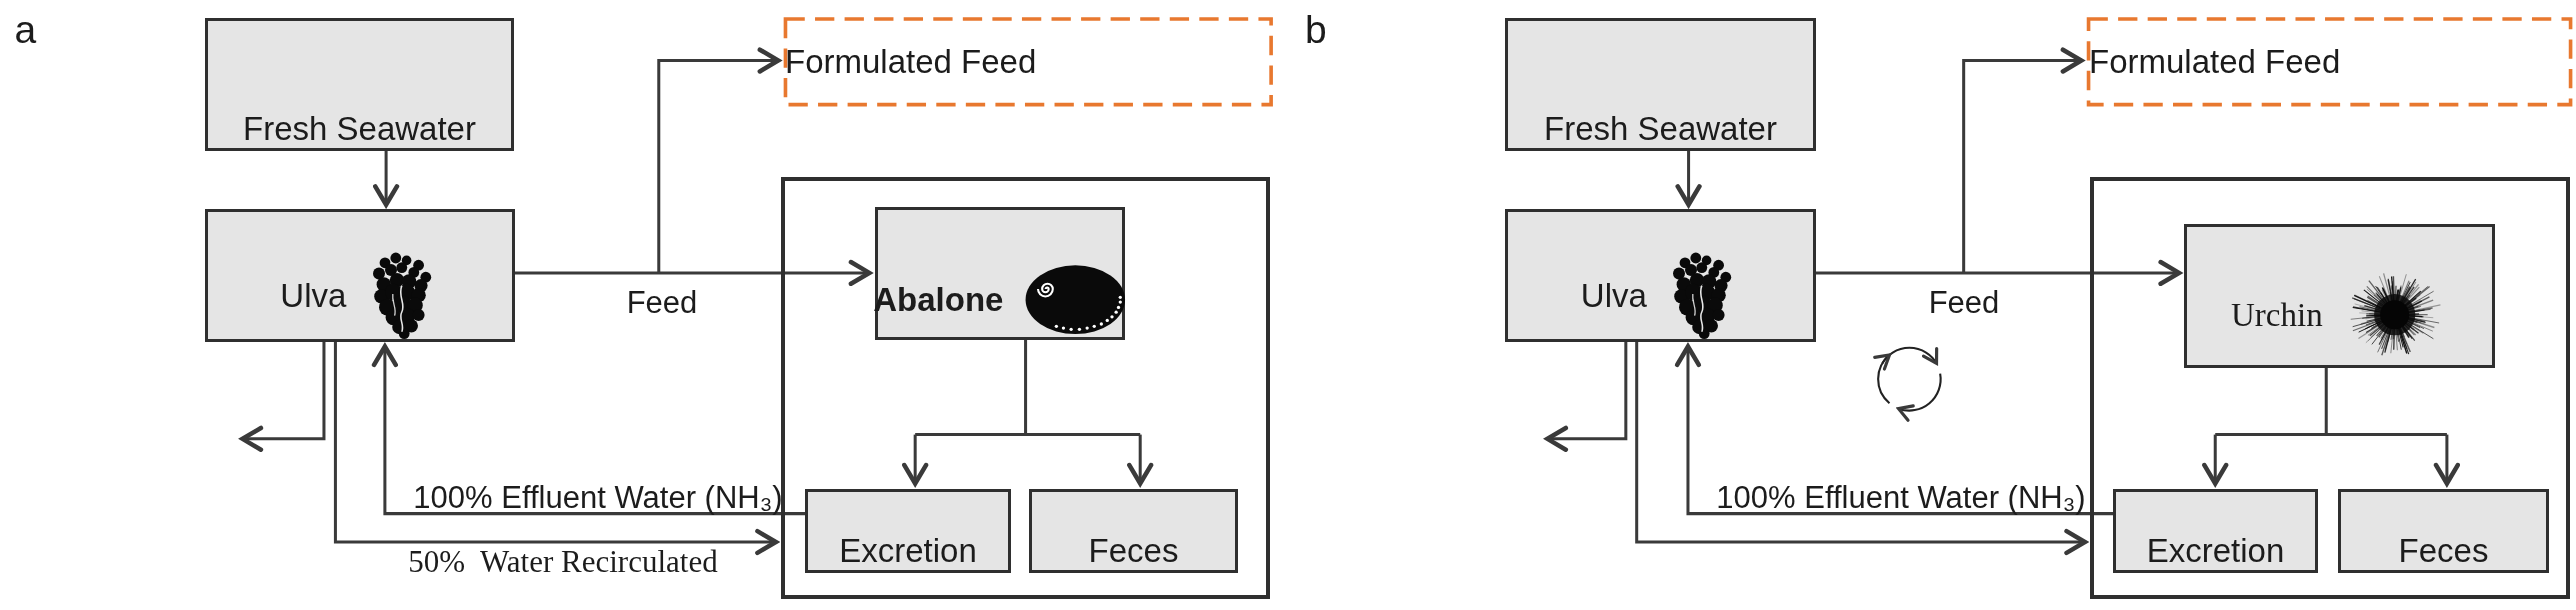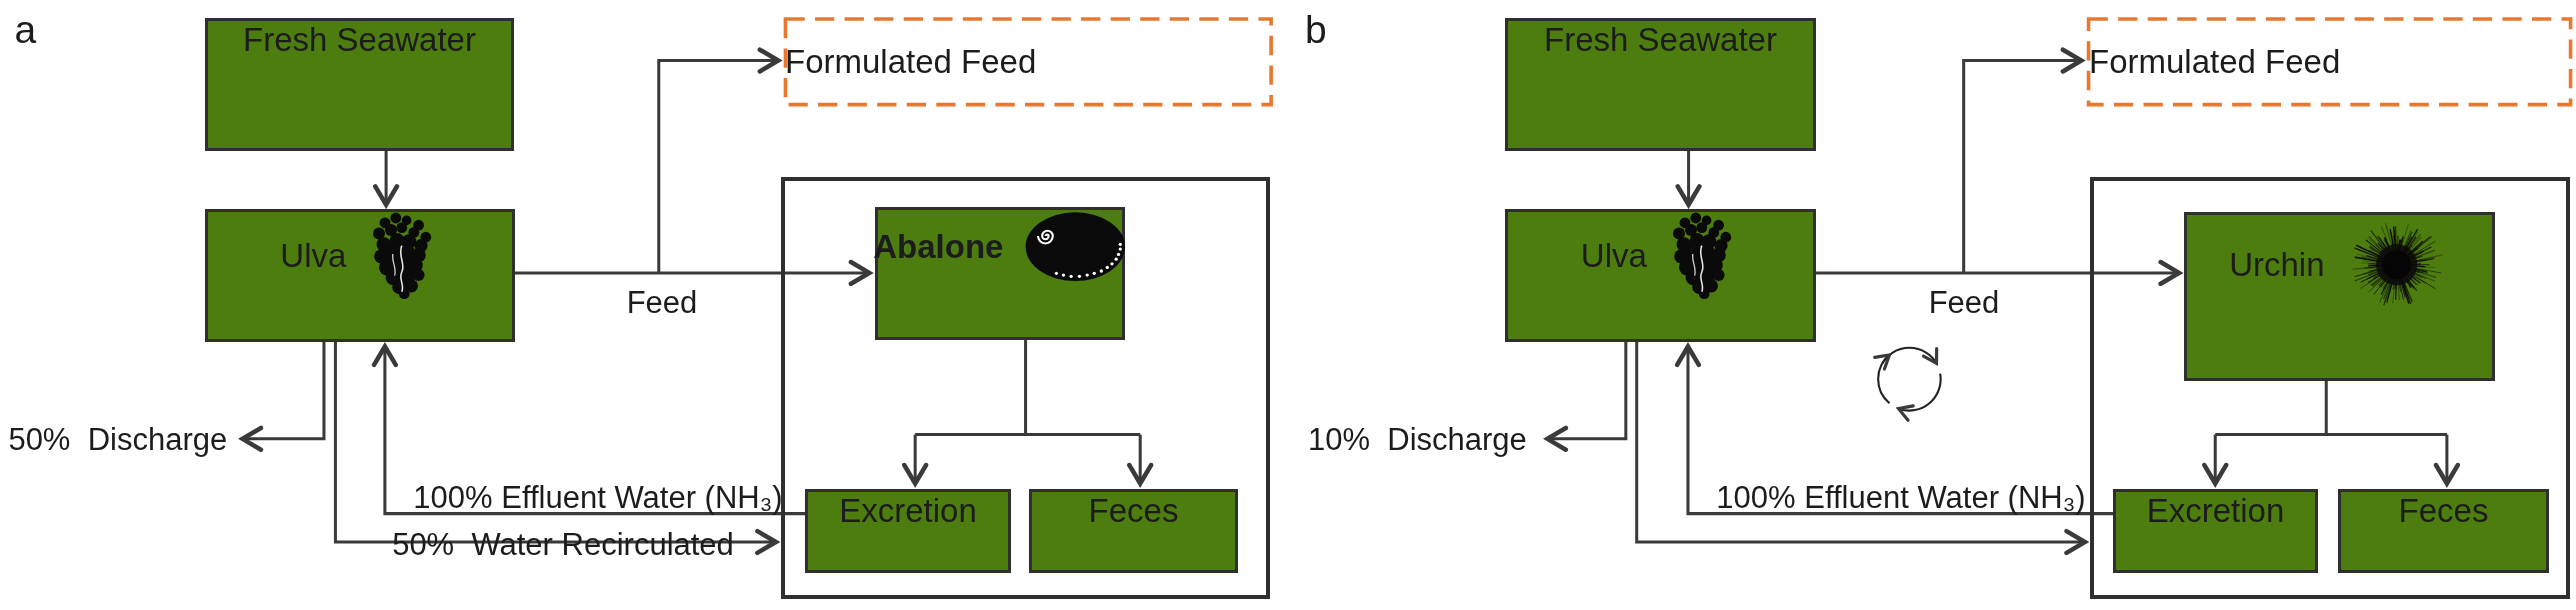--- a/index.html
+++ b/index.html
@@ -2,22 +2,22 @@
 <html style="font-size:9.7px"><head>
 <meta charset="utf-8">
 <style>
   html,body{margin:0;padding:0;background:#ffffff;}
   #canvas{
     position:relative;width:2576px;height:611px;background:#ffffff;overflow:hidden;
     font-family:"Liberation Sans","DejaVu Sans",sans-serif;color:#1c1c1c;
   }
   #wires{position:absolute;left:0;top:0;width:2576px;height:611px;z-index:1;}
   .box{
-    position:absolute;z-index:2;background:#4d7c0f;border:3px solid #2f2f2f;
-    box-sizing:border-box;display:flex;align-items:flex-start;justify-content:center;
+    position:absolute;z-index:2;background:#e5e5e5;border:3px solid #2f2f2f;
+    box-sizing:border-box;display:flex;align-items:flex-end;justify-content:center;
     font-size:33px;white-space:pre;
   }
   .container-box{
     position:absolute;z-index:2;background:transparent;border:4.2px solid #2f2f2f;
     box-sizing:border-box;
   }
   .feedbox-label{
     position:absolute;z-index:3;display:flex;align-items:center;justify-content:flex-start;
     font-size:33px;background:transparent;
   }
@@ -149,23 +149,22 @@
   </div>
 
   <div class="box" style="left:805px;top:489px;width:206px;height:84px;">
     <span>Excretion</span>
   </div>
   <div class="box" style="left:1029px;top:489px;width:209px;height:84px;">
     <span>Feces</span>
   </div>
 
   <div class="ann centered" style="left:662px;top:285px;">Feed</div>
-  <div class="ann" style="left:8.4px;top:422px;">50%  Discharge</div>
   <div class="ann centered" style="left:598px;top:480px;">100% Effluent Water (NH₃)</div>
-  <div class="ann centered" style="left:563px;top:527px;">50%  Water Recirculated</div>
+  <div class="ann centered" style="left:563px;top:544px;font-family:Liberation Serif, serif;">50%  Water Recirculated</div>
 
   <div class="panel-letter" style="left:1305px;top:8.4px;">b</div>
 
   <div class="box" style="left:1505px;top:17.5px;width:311px;height:133px;">
     <span>Fresh Seawater</span>
   </div>
 
   <div class="box" style="left:1505px;top:209px;width:311px;height:133px;">
     <span class="species-gap">
       <span>Ulva</span>
@@ -203,21 +202,21 @@
       </svg>
     </span>
   </div>
 
   <div class="feedbox-label" style="left:2089px;top:18.7px;width:482px;height:86px;">
     <span>Formulated Feed</span>
   </div>
 
   <div class="container-box" style="left:2090px;top:177px;width:480px;height:422px;"></div>
 
-  <div class="box" style="left:2184px;top:212px;width:311px;height:169px;">
+  <div class="box" style="left:2184px;top:224px;width:311px;height:144px;font-family:Liberation Serif, serif;">
     <span class="species-gap">
       <span>Urchin</span>
       <svg class="icon" width="106" height="100" viewBox="0 0 175 165">
         <g id="urchin-spikes">
             <line x1="93.0" y1="81.7" x2="126.9" y2="80.0" stroke="#0a0a0a" stroke-width="0.90" opacity="0.35"></line>
             <line x1="104.8" y1="83.4" x2="132.6" y2="85.2" stroke="#0a0a0a" stroke-width="1.71" opacity="0.88"></line>
             <line x1="95.8" y1="82.7" x2="150.7" y2="87.0" stroke="#0a0a0a" stroke-width="1.11" opacity="0.44"></line>
             <line x1="93.9" y1="82.5" x2="134.5" y2="85.5" stroke="#0a0a0a" stroke-width="2.41" opacity="0.56"></line>
             <line x1="93.9" y1="83.4" x2="160.3" y2="95.7" stroke="#0a0a0a" stroke-width="1.54" opacity="0.61"></line>
             <line x1="98.1" y1="84.7" x2="136.8" y2="93.2" stroke="#0a0a0a" stroke-width="2.05" opacity="0.60"></line>
@@ -373,17 +372,16 @@
   </div>
 
   <div class="box" style="left:2113px;top:489px;width:205px;height:84px;">
     <span>Excretion</span>
   </div>
   <div class="box" style="left:2338px;top:489px;width:211px;height:84px;">
     <span>Feces</span>
   </div>
 
   <div class="ann centered" style="left:1964px;top:285px;">Feed</div>
-  <div class="ann" style="left:1308px;top:422px;">10%  Discharge</div>
   <div class="ann centered" style="left:1901px;top:480px;">100% Effluent Water (NH₃)</div>
 
 </div>
 
 
 </body></html>

